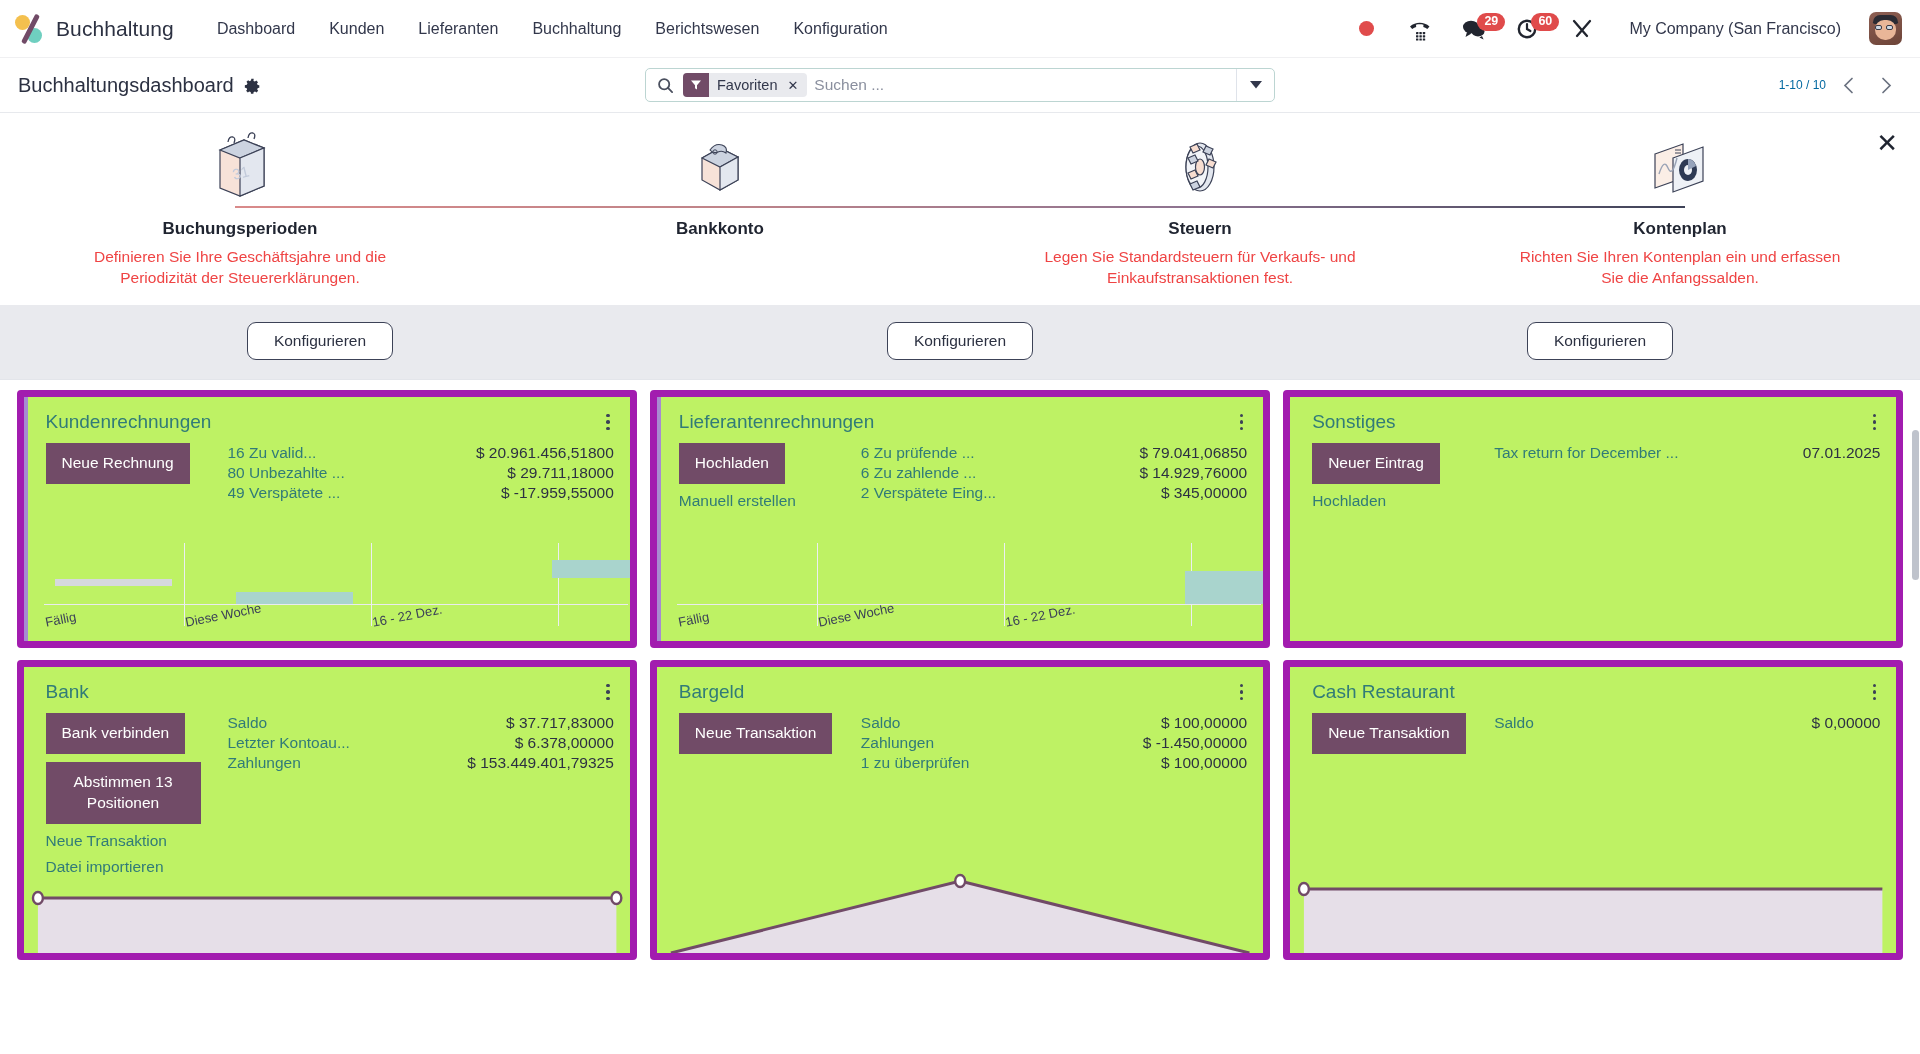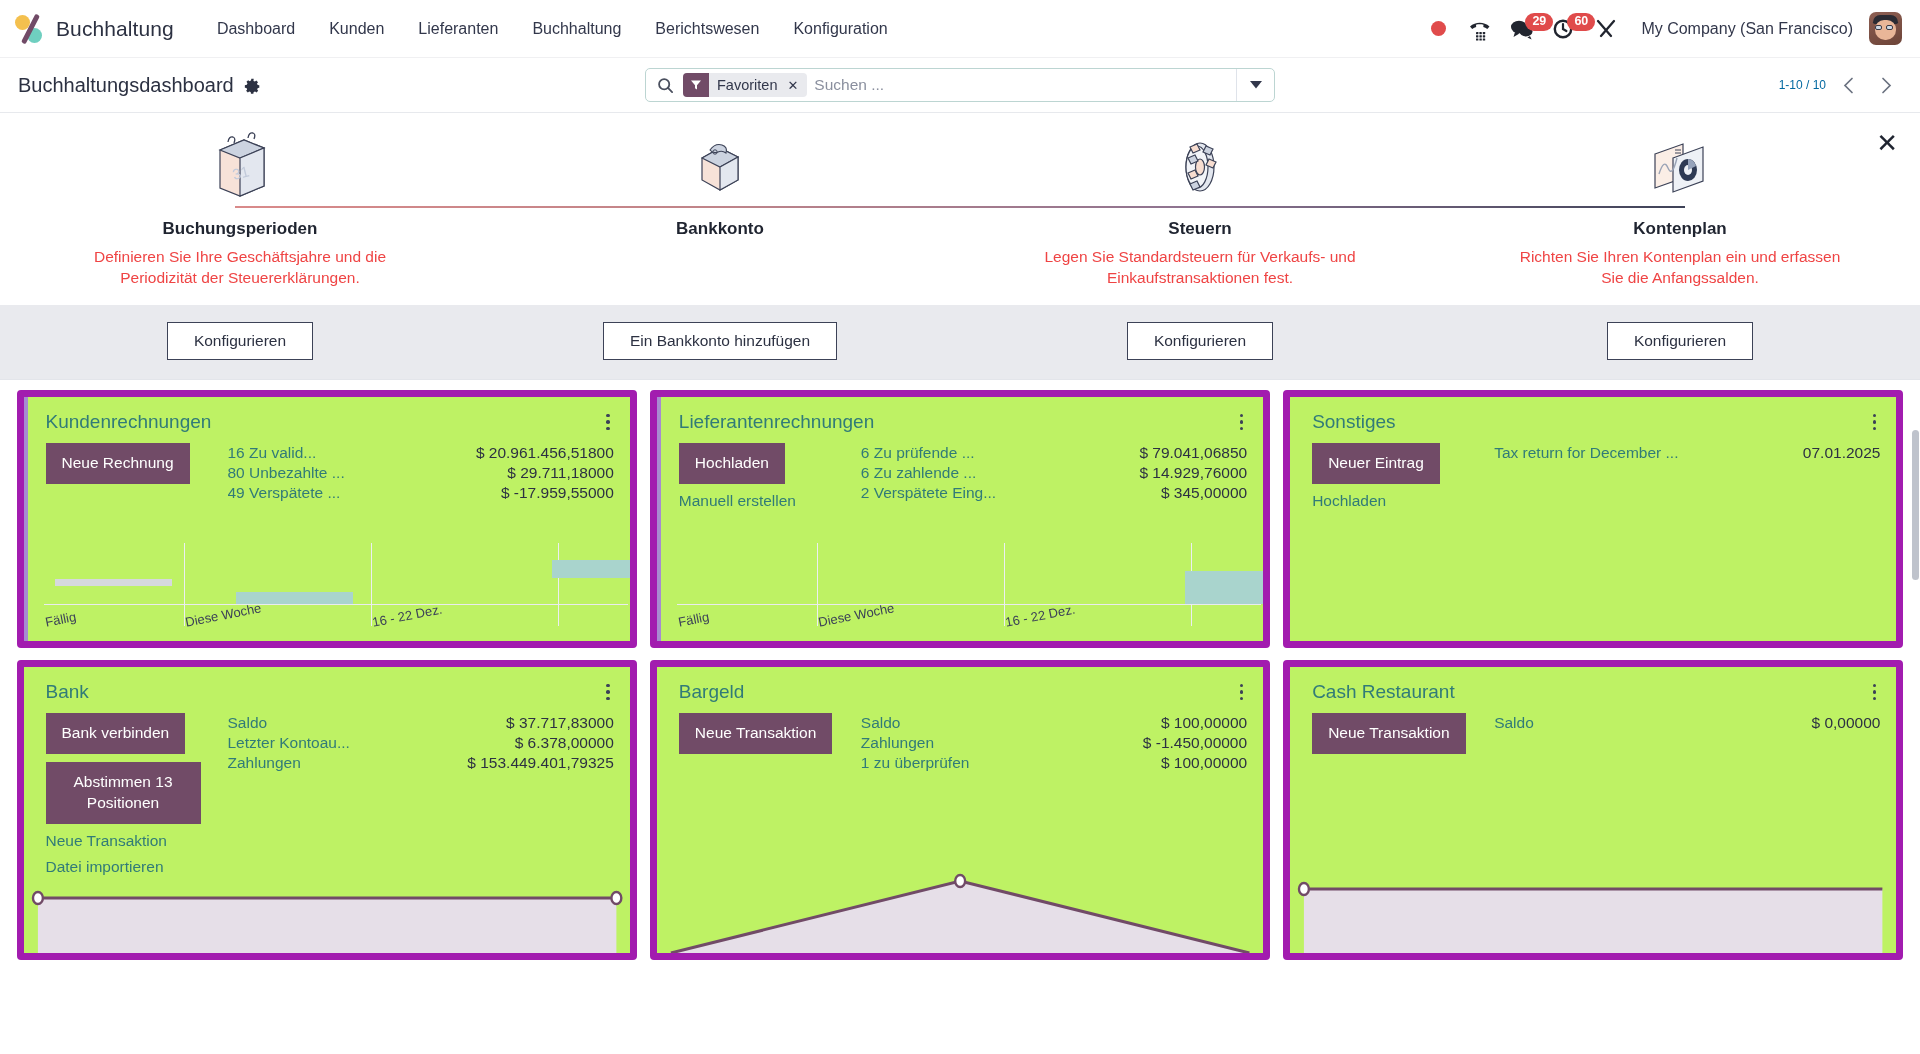--- a/index.html
+++ b/index.html
@@ -38,21 +38,21 @@
   }
   .brand-name {
     font-size: 21px; color: #2c3142; font-weight: 400;
     margin-right: 26px; white-space: nowrap; letter-spacing: .1px;
   }
   .nav-items { display: flex; align-items: center; gap: 0; }
   .nav-item {
     font-size: 16px; color: #32374b; padding: 6px 17px;
     cursor: pointer; white-space: nowrap; border-radius: 4px;
   }
-  .nav-right { margin-left: auto; display: flex; align-items: center; gap: 0; }
+  .nav-right { margin-left: auto; display: flex; align-items: center; gap: 12px; }
   .sys-icon {
     position: relative; display: flex; align-items: center; justify-content: center;
     width: 42px; height: 40px; cursor: pointer; color: #21252f;
   }
   .rec-dot { width: 15px; height: 15px; border-radius: 50%; background: #e04b4b; }
   .badge {
     position: absolute; top: 4px; left: 24px;
     background: #e04b4b; color: #fff; font-size: 12.5px; font-weight: 700;
     border-radius: 9px; padding: 1px 7px 2px; line-height: 15px; min-width: 26px;
     text-align: center;
@@ -151,21 +151,21 @@
   .ob-ill { height: 78px; display: flex; align-items: center; justify-content: center; margin-bottom: 14px; }
   .ob-name { font-size: 17px; font-weight: 700; color: #1f2430; margin-bottom: 8px; }
   .ob-desc { font-size: 15.5px; color: #ef4444; line-height: 1.35; max-width: 330px; margin: 0 auto; }
   .ob-btnrow {
     display: flex; background: #e9eaee; padding: 17px 0 19px;
     margin-top: 16px;
   }
   .ob-btncell { flex: 1; display: flex; justify-content: center; }
   .ob-btn {
     font-size: 15.5px; color: #2c3142; background: #ffffff;
-    border: 1px solid #3c4257; border-radius: 0;
+    border: 1px solid #3c4257; border-radius: 9px;
     padding: 9px 26px; cursor: pointer; white-space: nowrap;
     font-family: "Liberation Sans", sans-serif;
   }
 
   
   .board {
     display: flex; flex-wrap: wrap; padding: 10px 10px 0;
     background: #ffffff; height: 602px; align-content: flex-start;
     overflow: hidden;
   }
@@ -417,23 +417,20 @@
       <div class="ob-name">Kontenplan</div>
       <div class="ob-desc">Richten Sie Ihren Kontenplan ein und erfassen Sie die Anfangssalden.</div>
     </div>
   </div>
 
   <div class="ob-btnrow">
     <div class="ob-btncell">
       <button class="ob-btn">Konfigurieren</button>
     </div>
     <div class="ob-btncell">
-      <button class="ob-btn">Ein Bankkonto hinzufügen</button>
-    </div>
-    <div class="ob-btncell">
       <button class="ob-btn">Konfigurieren</button>
     </div>
     <div class="ob-btncell">
       <button class="ob-btn">Konfigurieren</button>
     </div>
   </div>
 </div>
 
 <div class="board">
 

